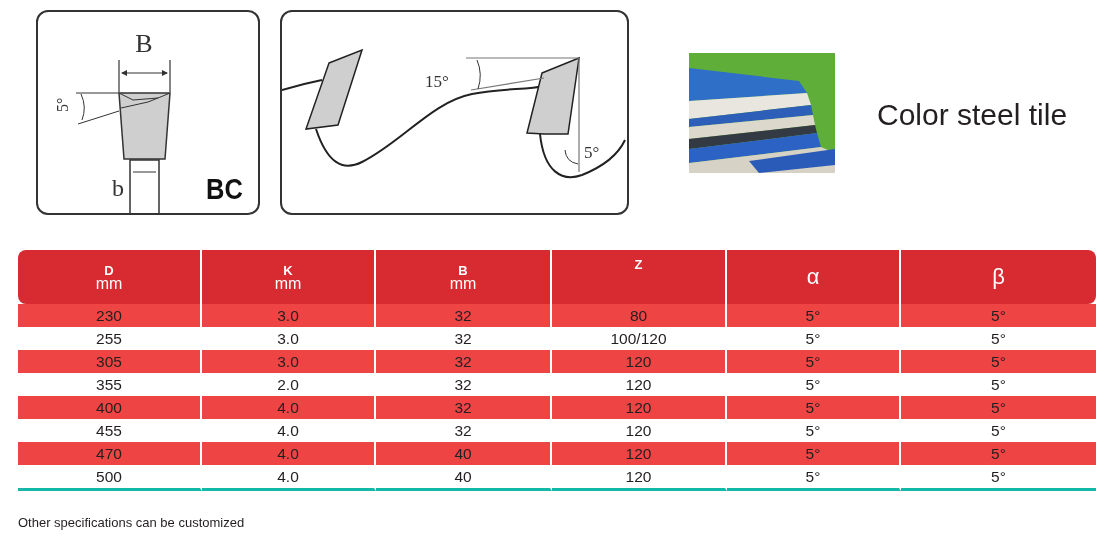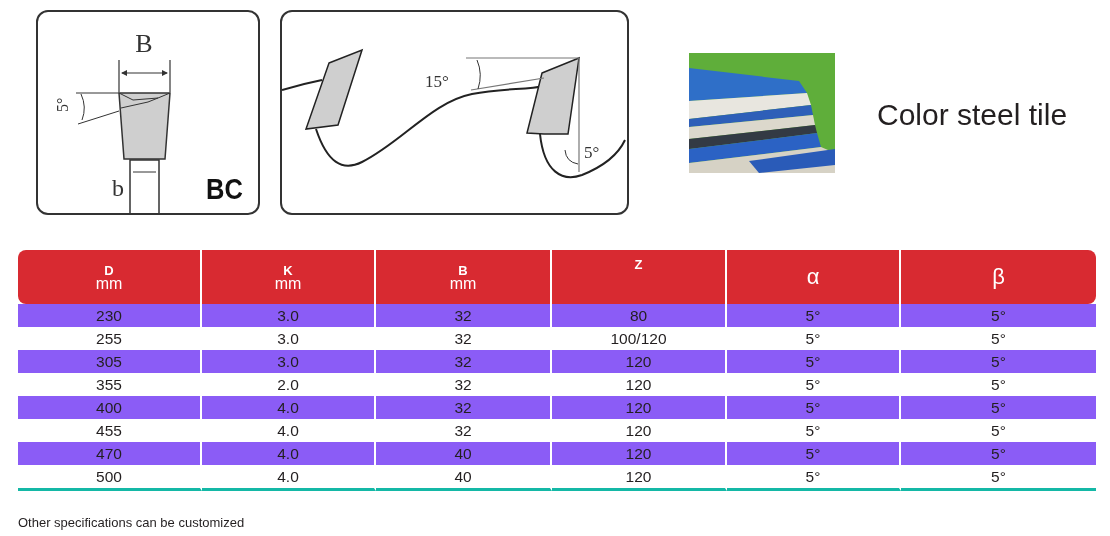--- a/index.html
+++ b/index.html
@@ -13,21 +13,21 @@
   #spec-table { position:absolute; left:18px; top:250px; width:1078px; border-collapse:separate; border-spacing:0; table-layout:fixed; }
   #spec-table th { background:#d82a31; color:#fff; height:46px; padding:0; font-weight:bold; vertical-align:middle; border-right:2px solid #fff; }
   #spec-table th:last-child { border-right:none; border-top-right-radius:8px; }
   #spec-table th:first-child { border-top-left-radius:8px; border-bottom-left-radius:8px; }
   #spec-table th:last-child { border-bottom-right-radius:8px; }
   .h-name { display:block; font-size:13px; line-height:14px; }
   .h-unit { display:block; font-size:16px; line-height:12px; font-weight:normal; }
   .h-greek { font-size:22px; font-weight:normal; }
   #spec-table td { height:23px; padding:0; text-align:center; font-size:15.5px; border-right:2px solid #fff; line-height:23px; }
   #spec-table td:last-child { border-right:none; }
-  #spec-table tr.alt td { background:#8b5cf6; }
+  #spec-table tr.alt td { background:#ef4444; }
   #spec-table tbody tr:last-child td { border-bottom:3px solid #14b8a6; }
   #spec-table tr.first td { border-top:2px solid #fff; }
   #footnote { position:absolute; left:18px; top:515px; font-size:13px; color:#231f20; }
 </style>
 </head>
 <body>
 
 <div id="panel1" class="panel">
   <svg width="220" height="201" viewBox="0 0 220 201">
 

